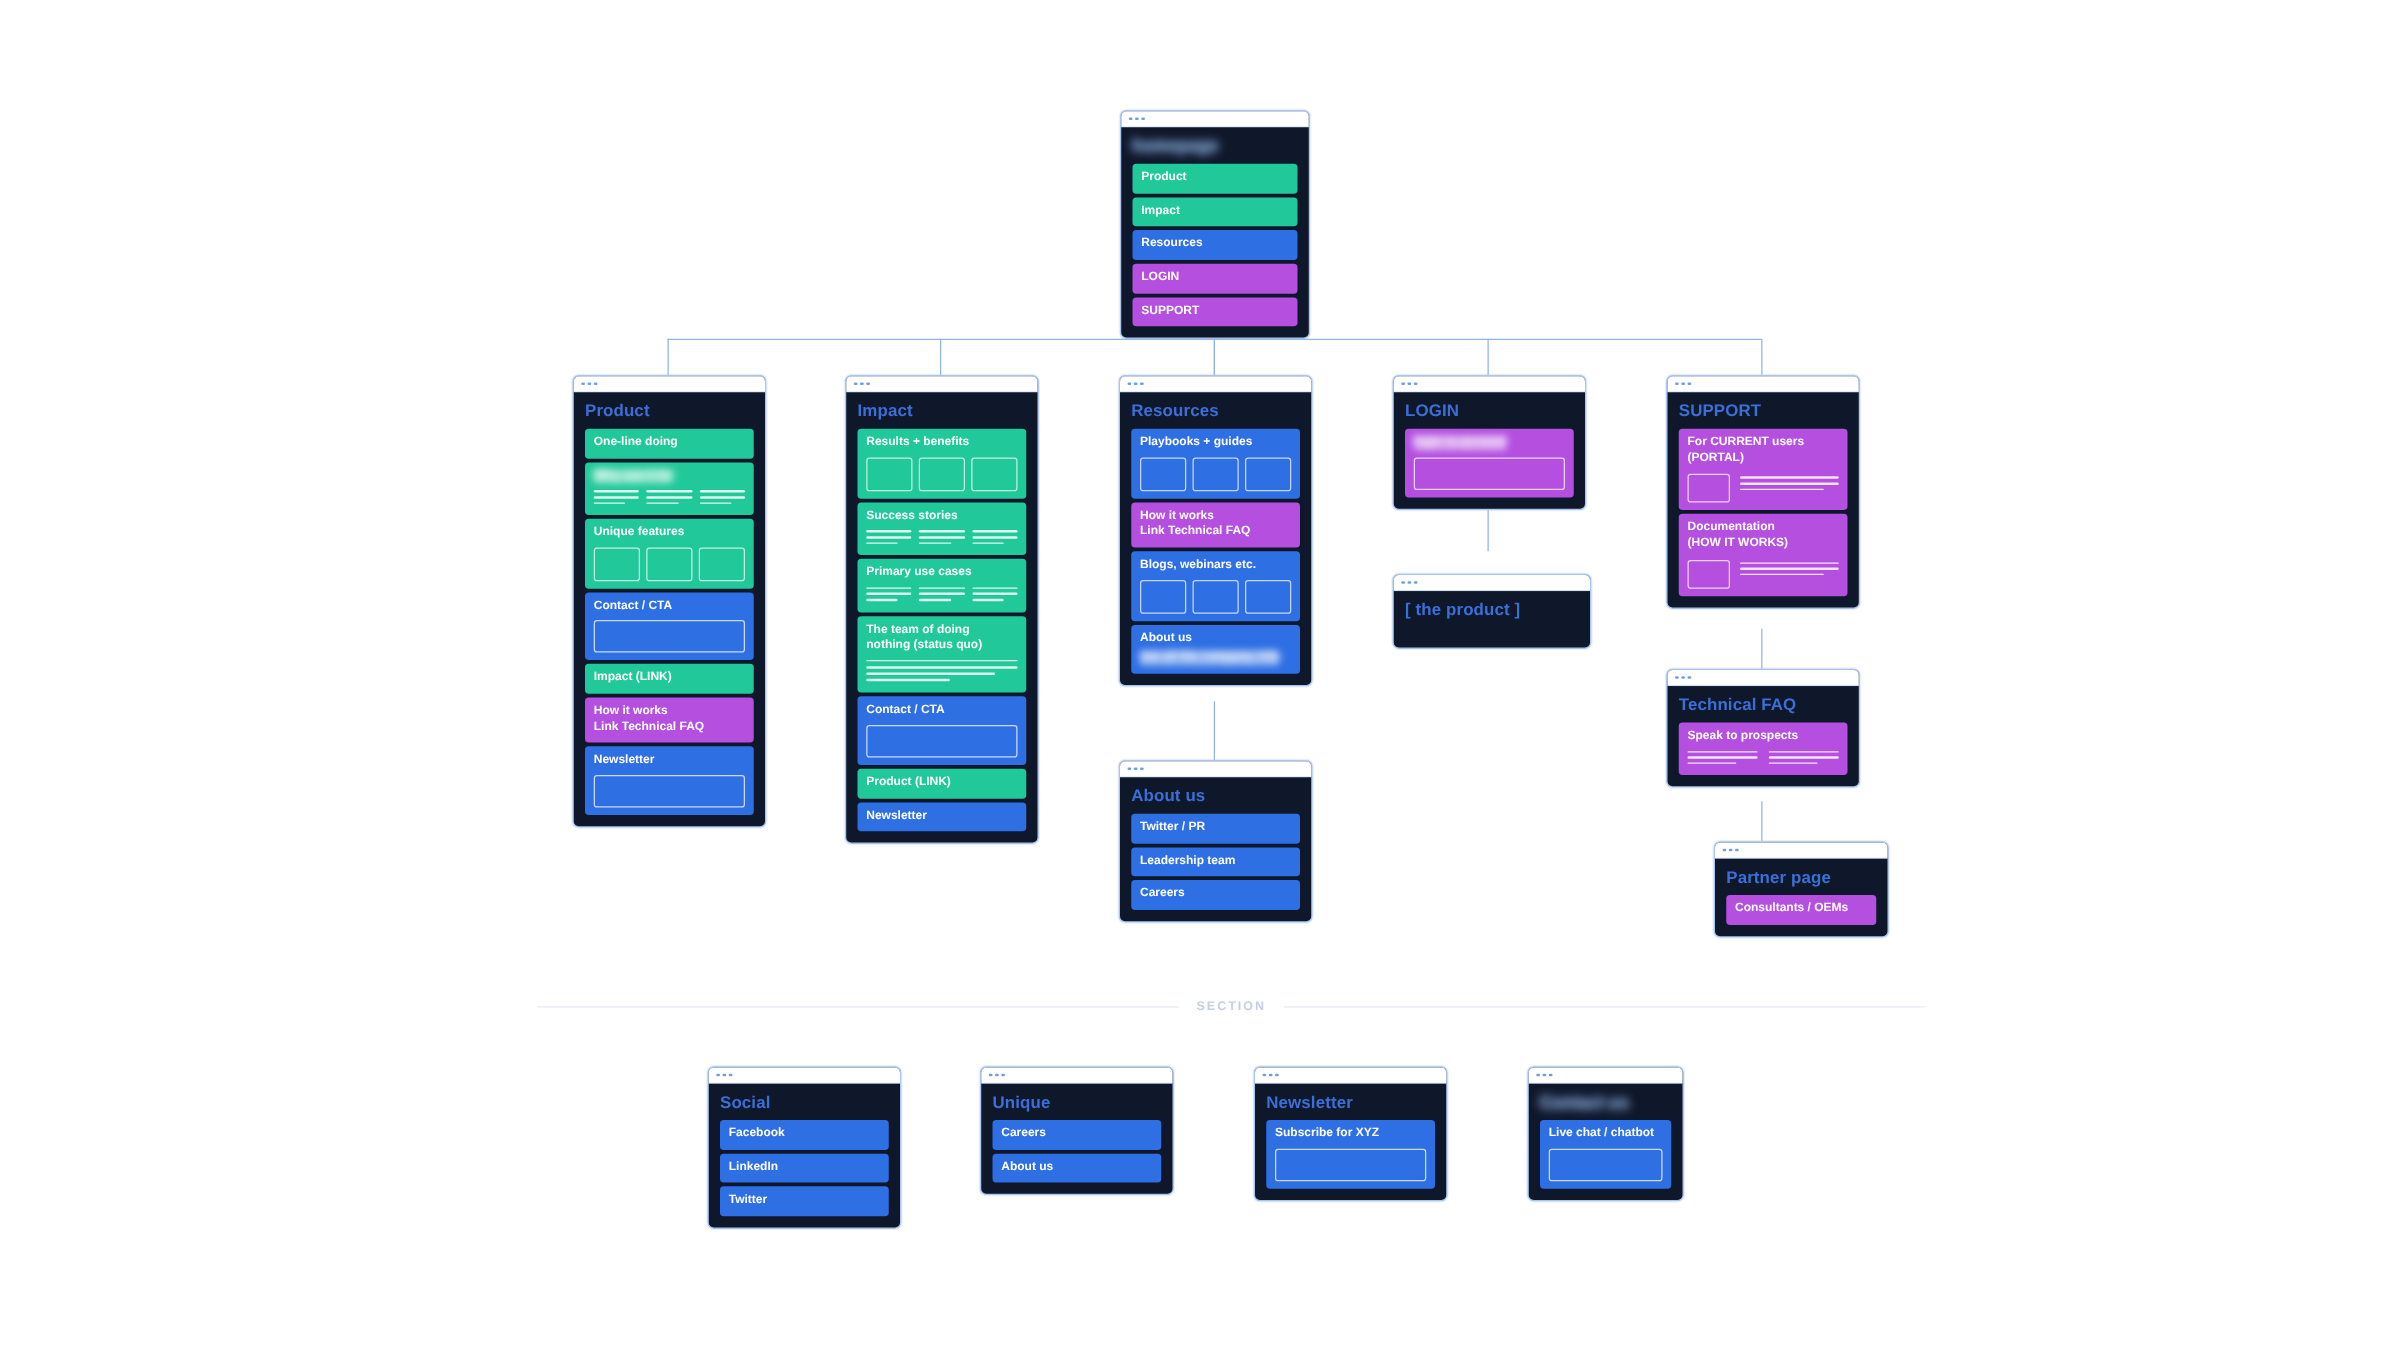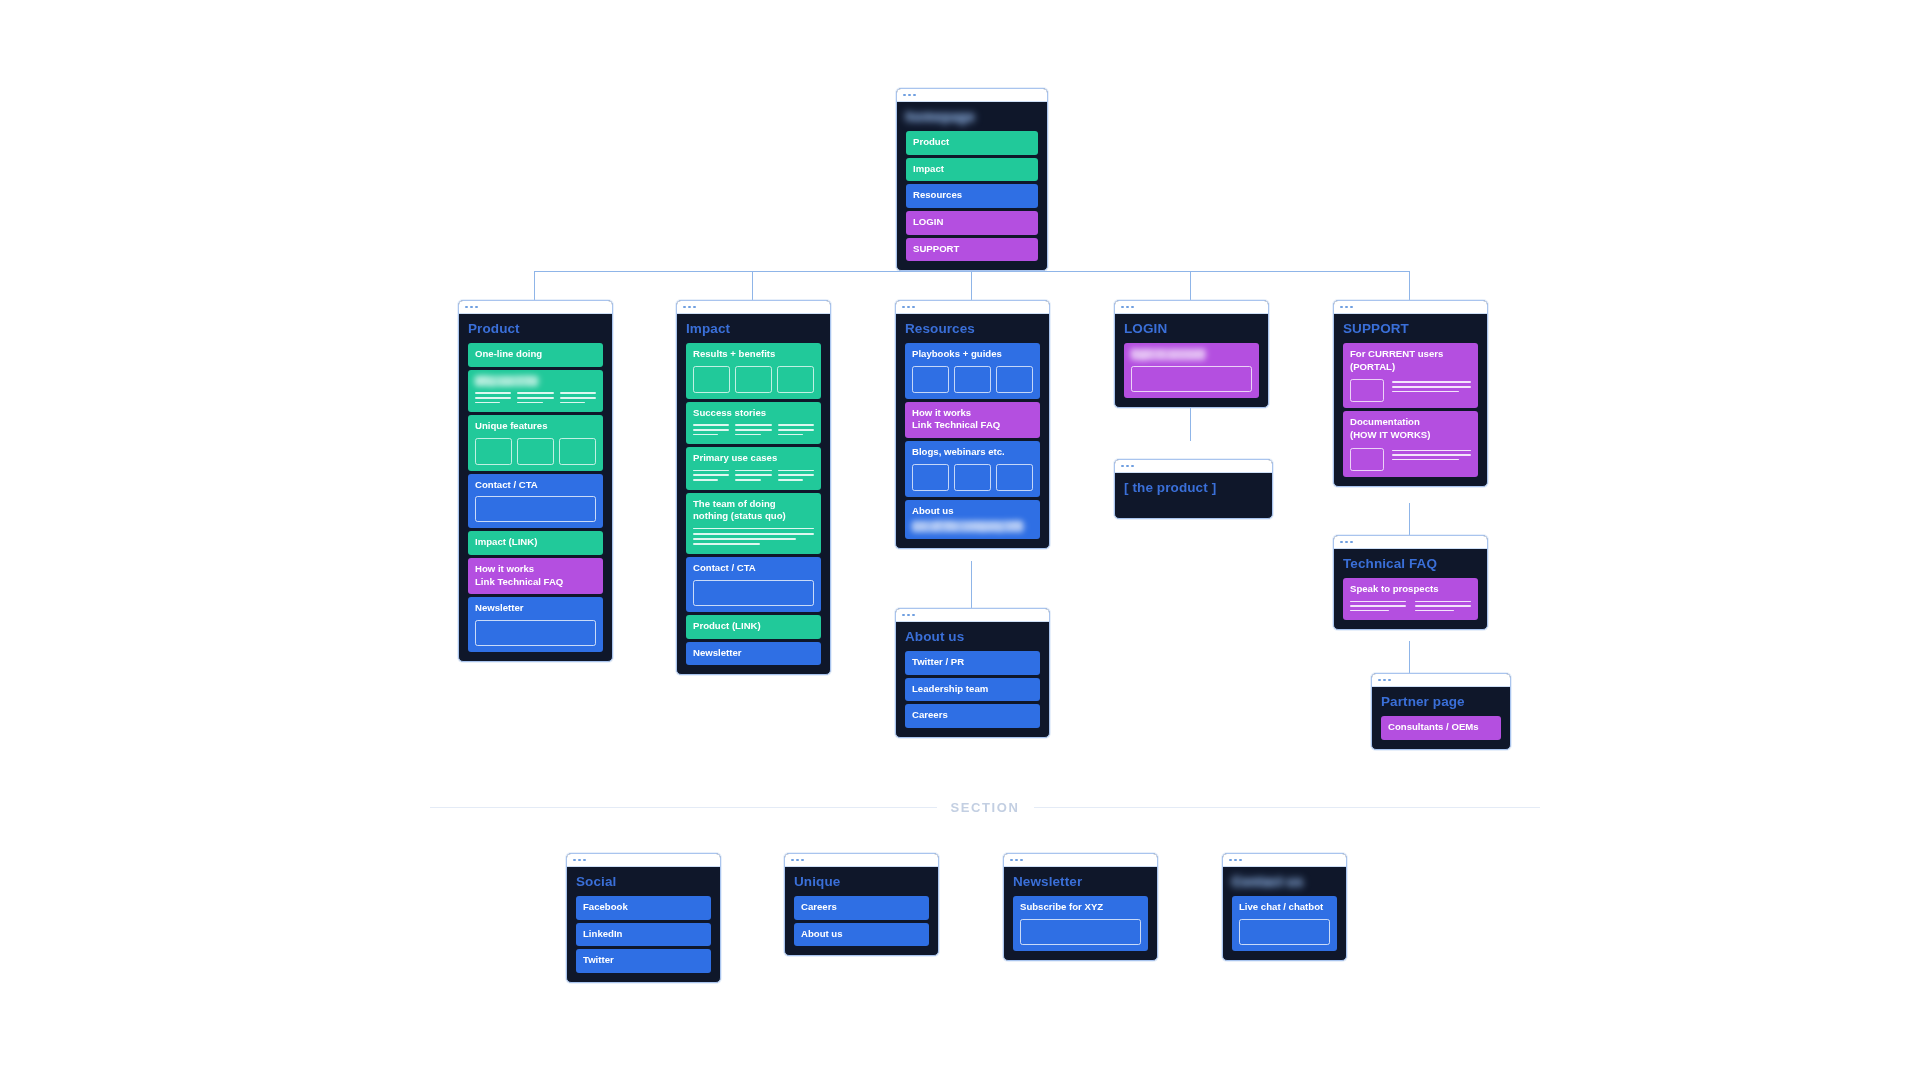--- a/index.html
+++ b/index.html
@@ -111,21 +111,21 @@
 
   
   .conn { position: absolute; background: #8fb5e8; }
   .v { width: 1.4px; }
   .h { height: 1.4px; }
 
   
   #divider { position: absolute; display: flex; align-items: center; }
   #divider .rule { flex: 1; height: 1px; background: #e4ebf6; }
   #divider .slabel {
-    color: #c3cfe2; font-size: 13px; font-weight: 700;
+    color: #c3cfe2; font-size: 10px; font-weight: 700;
     letter-spacing: 1.6px; padding: 0 14px; white-space: nowrap;
   }
 </style>
 </head>
 <body>
 
 <div id="stage">
 
   <div class="conn v" style="left:971px; top:264px;  height:36px;"></div>
   <div class="conn h" style="left:534px;  top:271px;  width:875px;"></div>

